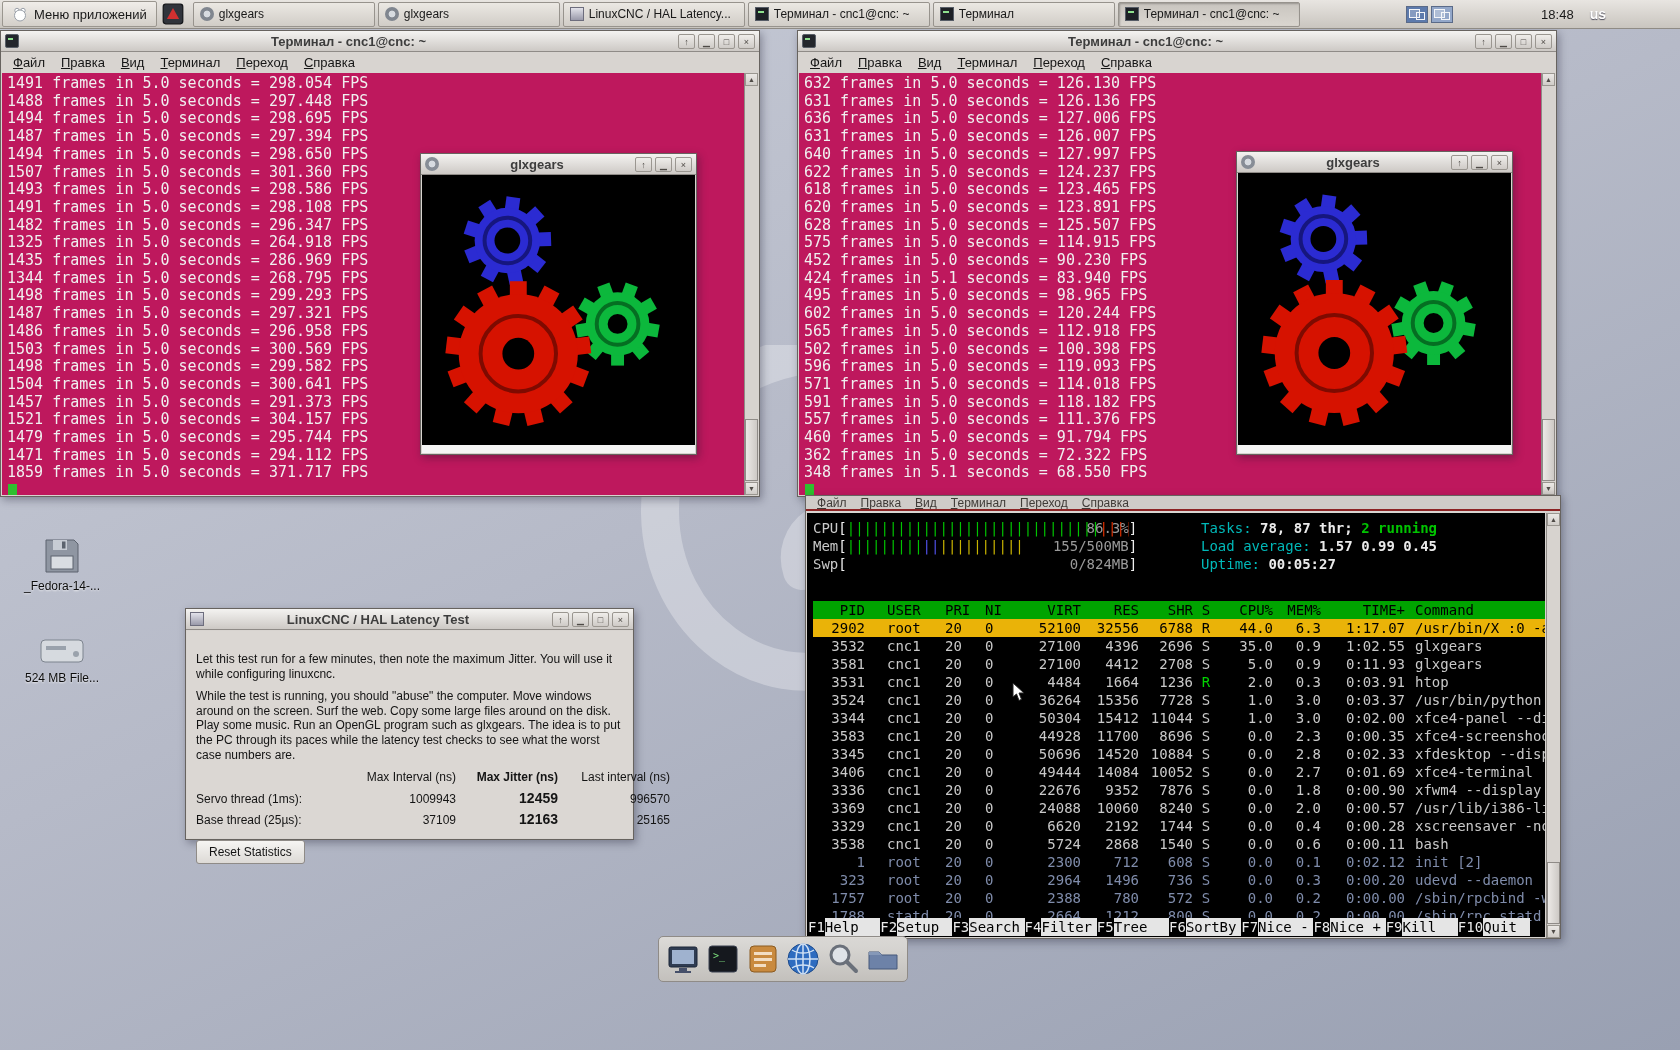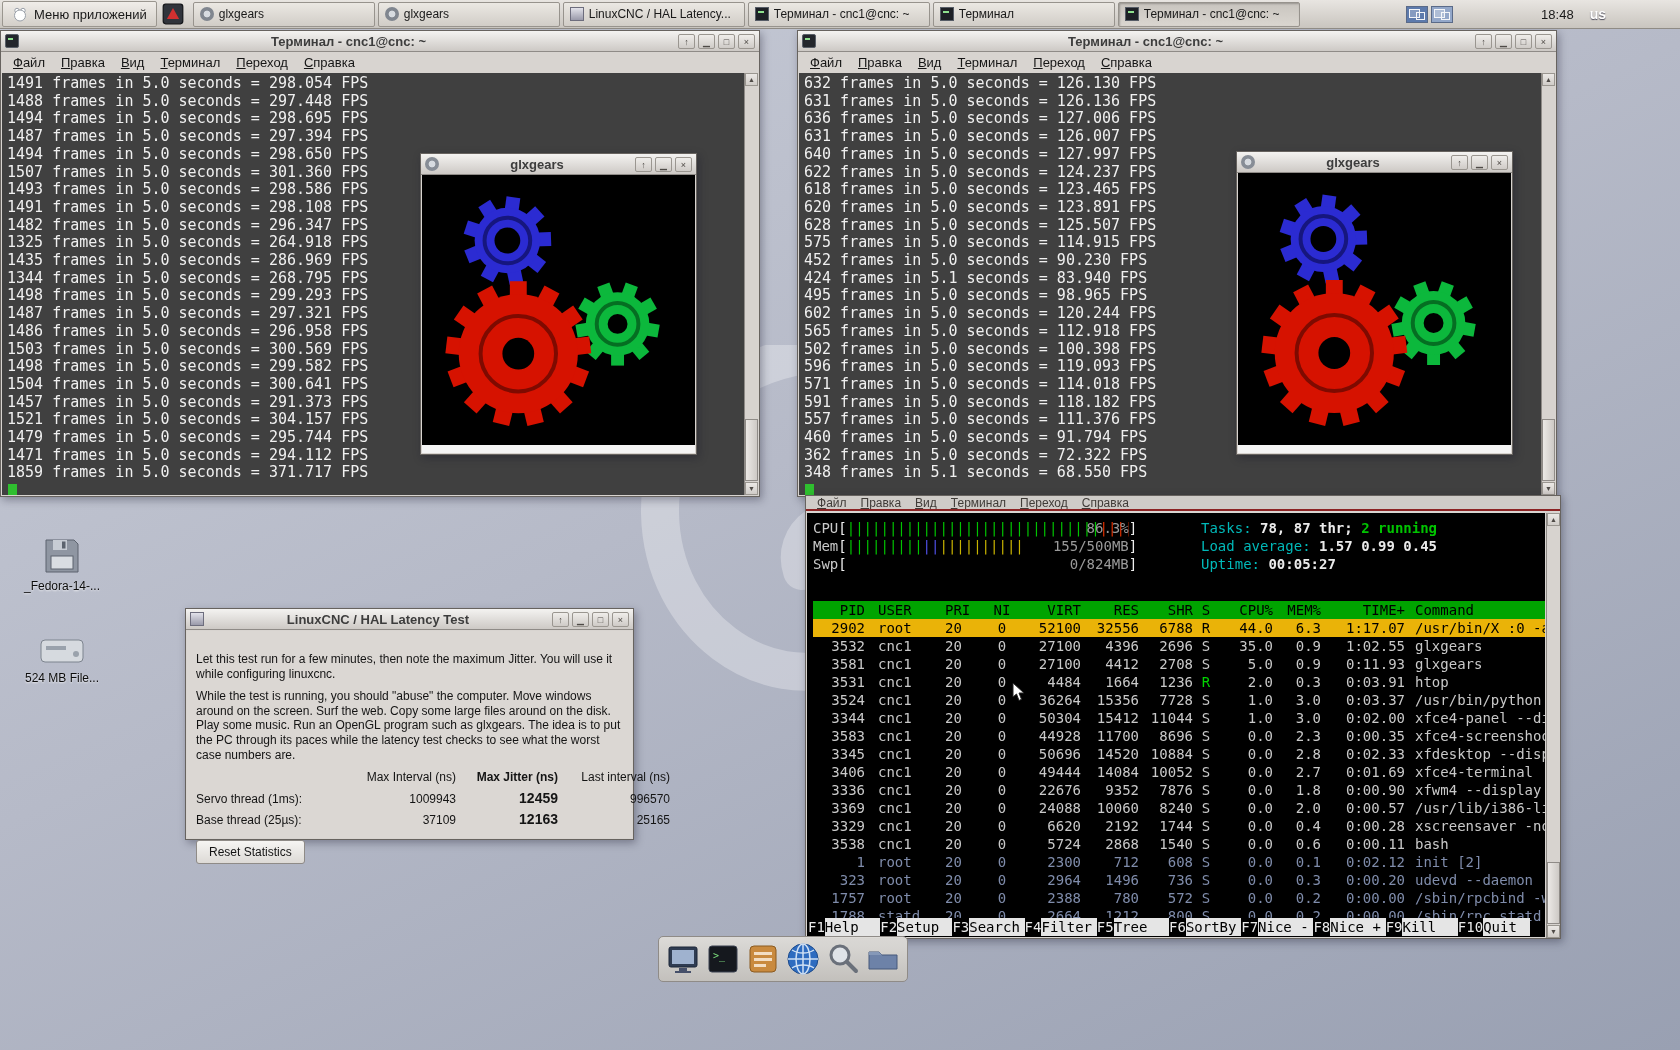--- a/index.html
+++ b/index.html
@@ -16,21 +16,21 @@
   .tb-icon.gear{background:radial-gradient(circle,#d7dbe0 35%,#878d96 36%);border-radius:50%}
   .tb-icon.cnc{background:linear-gradient(#e2e2ea,#9a9aaa);border:1px solid #6d6d7d}
   .tb-title{flex:1;text-align:center;font-size:13px;font-weight:bold;color:#3d3d3d;white-space:nowrap;overflow:hidden}
   .tb-btns{display:flex;gap:3px}
   .tb-btn{width:17px;height:15px;font-size:9px;line-height:14px;text-align:center;color:#4f4b47;background:linear-gradient(#efedea,#cfcbc7);border:1px solid #9a9690;border-radius:2px}
   .menubar{height:21px;display:flex;align-items:center;padding:0 4px;background:#d8d4d0;font-size:13px;color:#161616}
   .menu-item{padding:1px 8px}
   .menu-item::first-letter{text-decoration:underline}
 
   
-  .term-body{position:absolute;left:1px;right:1px;top:42px;bottom:1px;background:#404040;overflow:hidden;padding:2px 30px 0 5px}
+  .term-body{position:absolute;left:1px;right:1px;top:42px;bottom:1px;background:#be185d;overflow:hidden;padding:2px 30px 0 5px}
   .tline{font-family:"DejaVu Sans Mono",monospace;font-size:15px;line-height:17.7px;color:#f0f0f0;white-space:pre}
   .cursor{width:9px;height:15px;background:#2fbf2f;margin:2px 0 0 1px}
   .vscroll{position:absolute;right:0;top:0;bottom:0;width:14px;background:#d7d3cf;border-left:1px solid #8f8b87}
   .sb-btn{position:absolute;left:0;width:13px;height:13px;font-size:7px;line-height:12px;text-align:center;color:#4f4b47;background:linear-gradient(#ebe8e5,#d0ccc8);border:1px solid #9a9690}
   .sb-up{top:0}.sb-down{bottom:0}
   .sb-thumb{position:absolute;left:0;width:13px;bottom:14px;height:62px;background:linear-gradient(90deg,#ece9e6,#cdc9c5);border:1px solid #8f8b87}
 
   
   .gears-body{position:absolute;left:1px;right:1px;top:21px;bottom:9px;background:#000}
   .gears-body svg{display:block;width:100%;height:100%}
@@ -45,23 +45,23 @@
   .m-label{color:#c9c9c9}
   .bracket{color:#efefef}
   .m-bar{display:inline-block;position:relative;width:282px;height:18px;vertical-align:top;overflow:hidden;white-space:nowrap}
   .seg-green{color:#00c400}.seg-red{color:#e03000}.seg-blue{color:#5050e8}.seg-orange{color:#c8b400}
   .m-val{position:absolute;right:0;top:0;color:#9a9a9a}
   .summary{position:absolute;left:388px;top:0}
   .sline{white-space:pre}
   .cyan{color:#00b8b8}.whitetxt{color:#eaeaea}.greentxt{color:#00c400}.boldtxt{font-weight:bold}
   .prow{display:flex;height:18px}
   .c-pid{width:52px;text-align:right}
-  .c-user{width:80px;padding-left:13px}
+  .c-user{width:80px;padding-left:22px}
   .c-pri{width:40px;}
-  .c-ni{width:34px;text-align:center}
+  .c-ni{width:34px;text-align:left}
   .c-virt{width:62px;text-align:right}
   .c-res{width:58px;text-align:right}
   .c-shr{width:54px;text-align:right}
   .c-s{width:26px;text-align:center}
   .c-cpu{width:54px;text-align:right}
   .c-mem{width:48px;text-align:right}
   .c-time{width:84px;text-align:right}
   .c-cmd{flex:1;padding-left:10px;white-space:nowrap;overflow:hidden}
   .htop-header{background:#00a400;color:#000;margin-top:14px}
   .row-selected{background:#eab308;color:#000}

